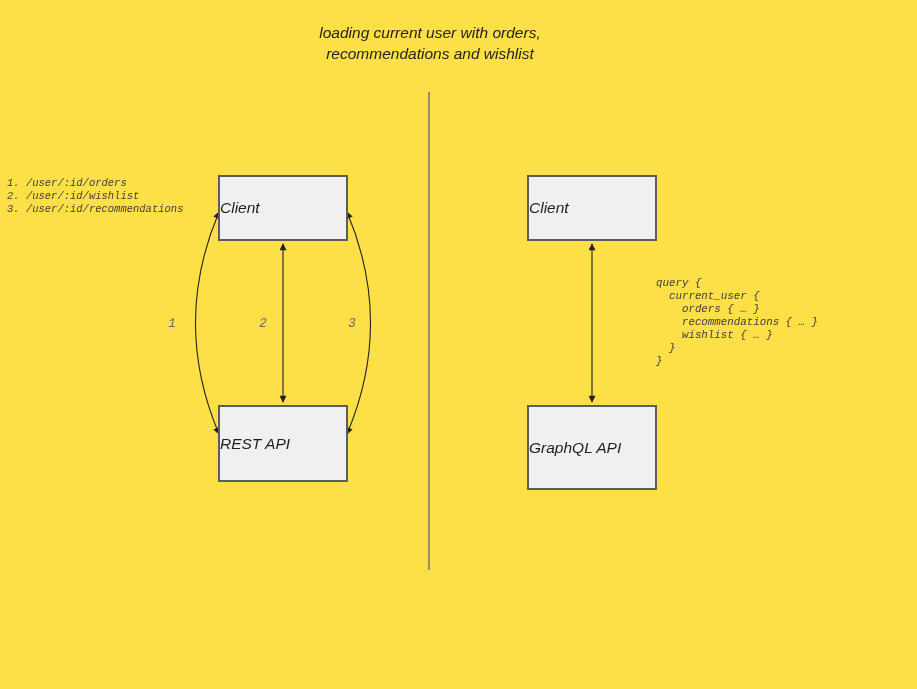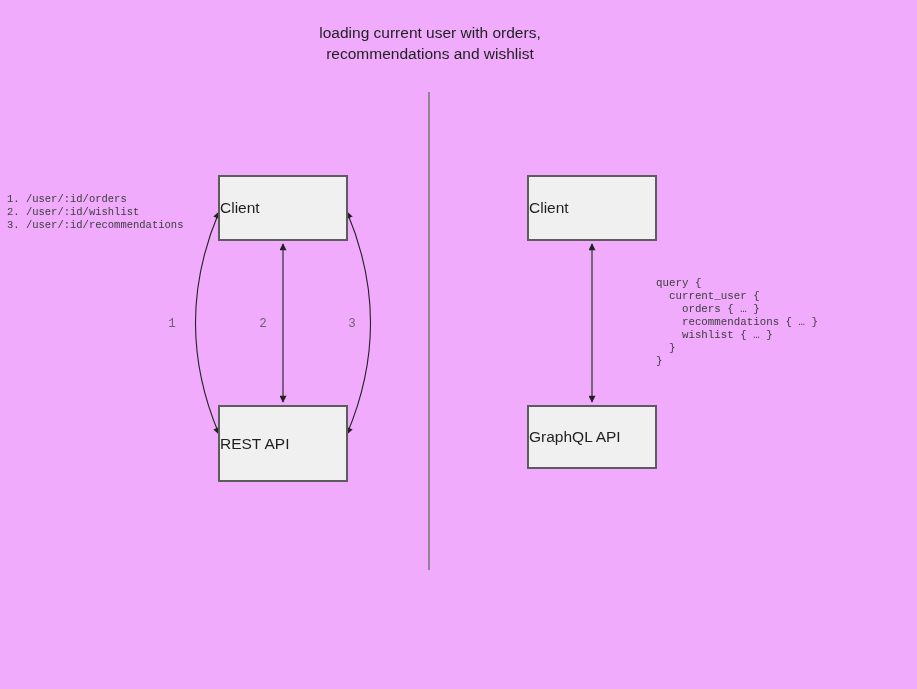--- a/index.html
+++ b/index.html
@@ -9,23 +9,24 @@
     --divider:#7a7a7a;
     --label:#666666;
     --code:#3d3d3d;
     --title:#1f1f1f;
   }
   *{margin:0;padding:0;box-sizing:border-box;}
   html,body{background:#ffffff;}
   .canvas{
     position:relative;
     width:917px;height:689px;
-    background:#f0abfc;
+    background:#fde047;
     overflow:hidden;
     font-family:"Liberation Sans", sans-serif;
+    font-style:italic;
   }
   .title{
     position:absolute;
     left:130px;top:22px;width:600px;
     text-align:center;
     white-space:pre;
     font-size:15.5px;
     line-height:21px;
     color:var(--title);
   }
@@ -48,32 +49,31 @@
     width:130px;
     background:var(--box-fill);
     border:2px solid var(--box-border);
     display:flex;align-items:center;
     font-size:15.5px;
     color:var(--title);
   }
   .box-client-left{left:218px;top:175px;height:66px;}
   .box-rest{left:218px;top:405px;height:77px;}
   .box-client-right{left:527px;top:175px;height:66px;}
-  .box-graphql{left:527px;top:405px;height:64px;}
+  .box-graphql{left:527px;top:405px;height:85px;}
   .mono{
     font-family:"Liberation Mono", monospace;
     white-space:pre;
   }
   .endpoint-list{
     position:absolute;
     left:7px;top:177px;
     font-size:10.5px;
     line-height:13px;
     color:var(--code);
-    margin-top:16px;
   }
   .query-code{
     position:absolute;
     left:656px;top:277px;
     font-size:10.8px;
     line-height:13px;
     color:var(--code);
   }
   .arrow-num{
     position:absolute;

